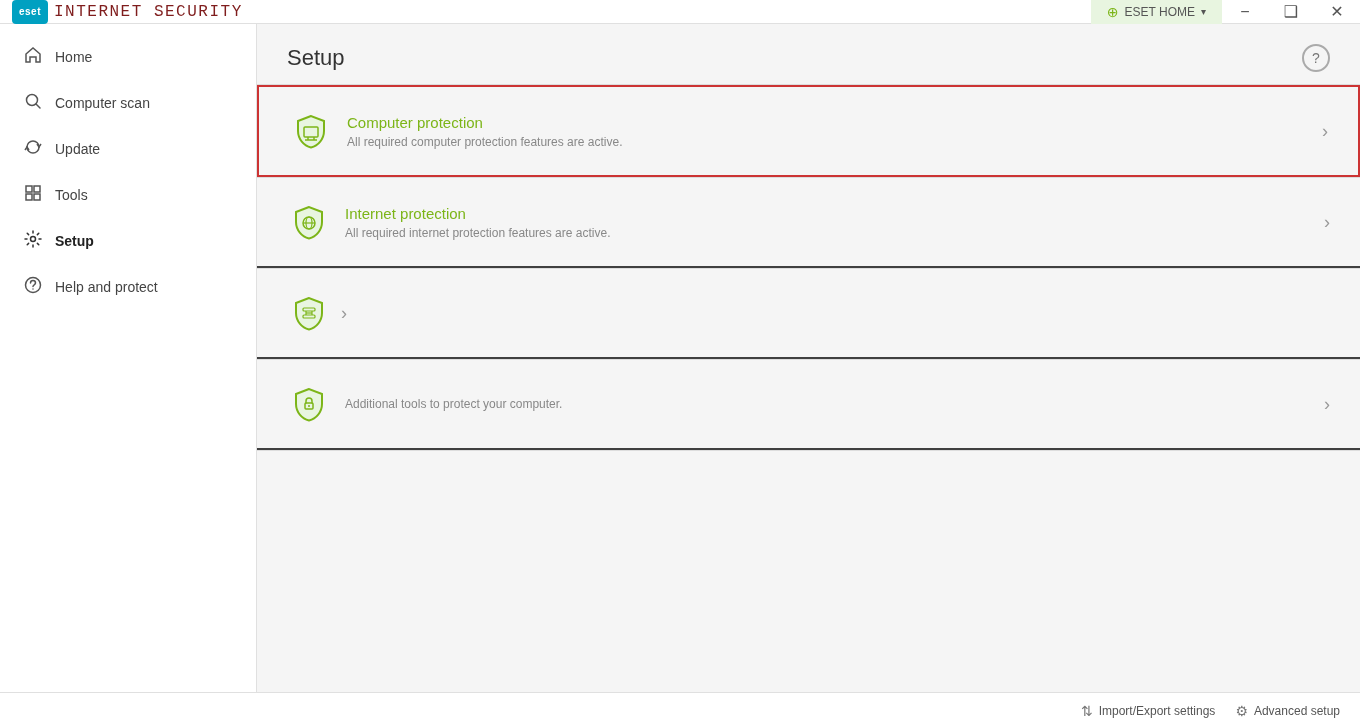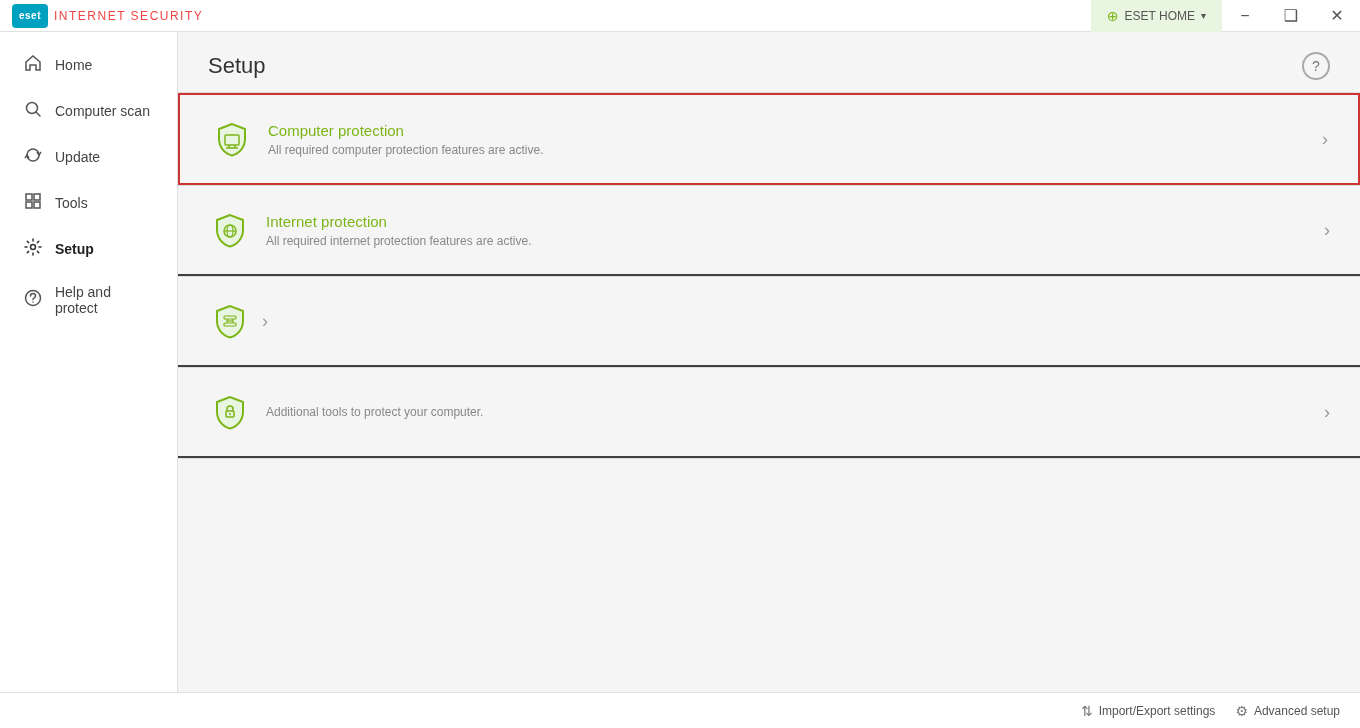--- a/index.html
+++ b/index.html
@@ -1,20 +1,20 @@
 <!DOCTYPE html>
 <html><head>
   <meta charset="utf-8">
   <style>
     * { margin: 0; padding: 0; box-sizing: border-box; }
     body { font-family: 'Segoe UI', Arial, sans-serif; background: #f0f0f0; width: 1360px; height: 728px; overflow: hidden; display: flex; flex-direction: column; }
 
     
     .titlebar {
-      height: 32px;
+      height: 24px;
       background: #fff;
       display: flex;
       align-items: center;
       justify-content: space-between;
       padding: 0 0 0 12px;
       border-bottom: 1px solid #e0e0e0;
       flex-shrink: 0;
     }
     .titlebar-left {
       display: flex;
@@ -33,25 +33,26 @@
       height: 24px;
       display: flex;
       align-items: center;
       justify-content: center;
       color: #fff;
       font-size: 10px;
       font-weight: bold;
       letter-spacing: 0.5px;
     }
     .app-title {
-      font-size: 12px;
-      color: #ef4444;
+      font-size: 16px;
+      color: #7f1d1d;
       letter-spacing: 1.5px;
       text-transform: uppercase;
       font-weight: 400;
+      font-family: Liberation Mono, monospace;
     }
     .titlebar-right {
       display: flex;
       align-items: center;
       gap: 0;
     }
     .eset-home-btn {
       display: flex;
       align-items: center;
       gap: 6px;
@@ -83,21 +84,21 @@
 
     
     .main-layout {
       display: flex;
       flex: 1;
       overflow: hidden;
     }
 
     
     .sidebar {
-      width: 178px;
+      width: 257px;
       background: #fff;
       border-right: 1px solid #e0e0e0;
       display: flex;
       flex-direction: column;
       padding-top: 10px;
       flex-shrink: 0;
     }
     .sidebar-item {
       display: flex;
       align-items: center;

